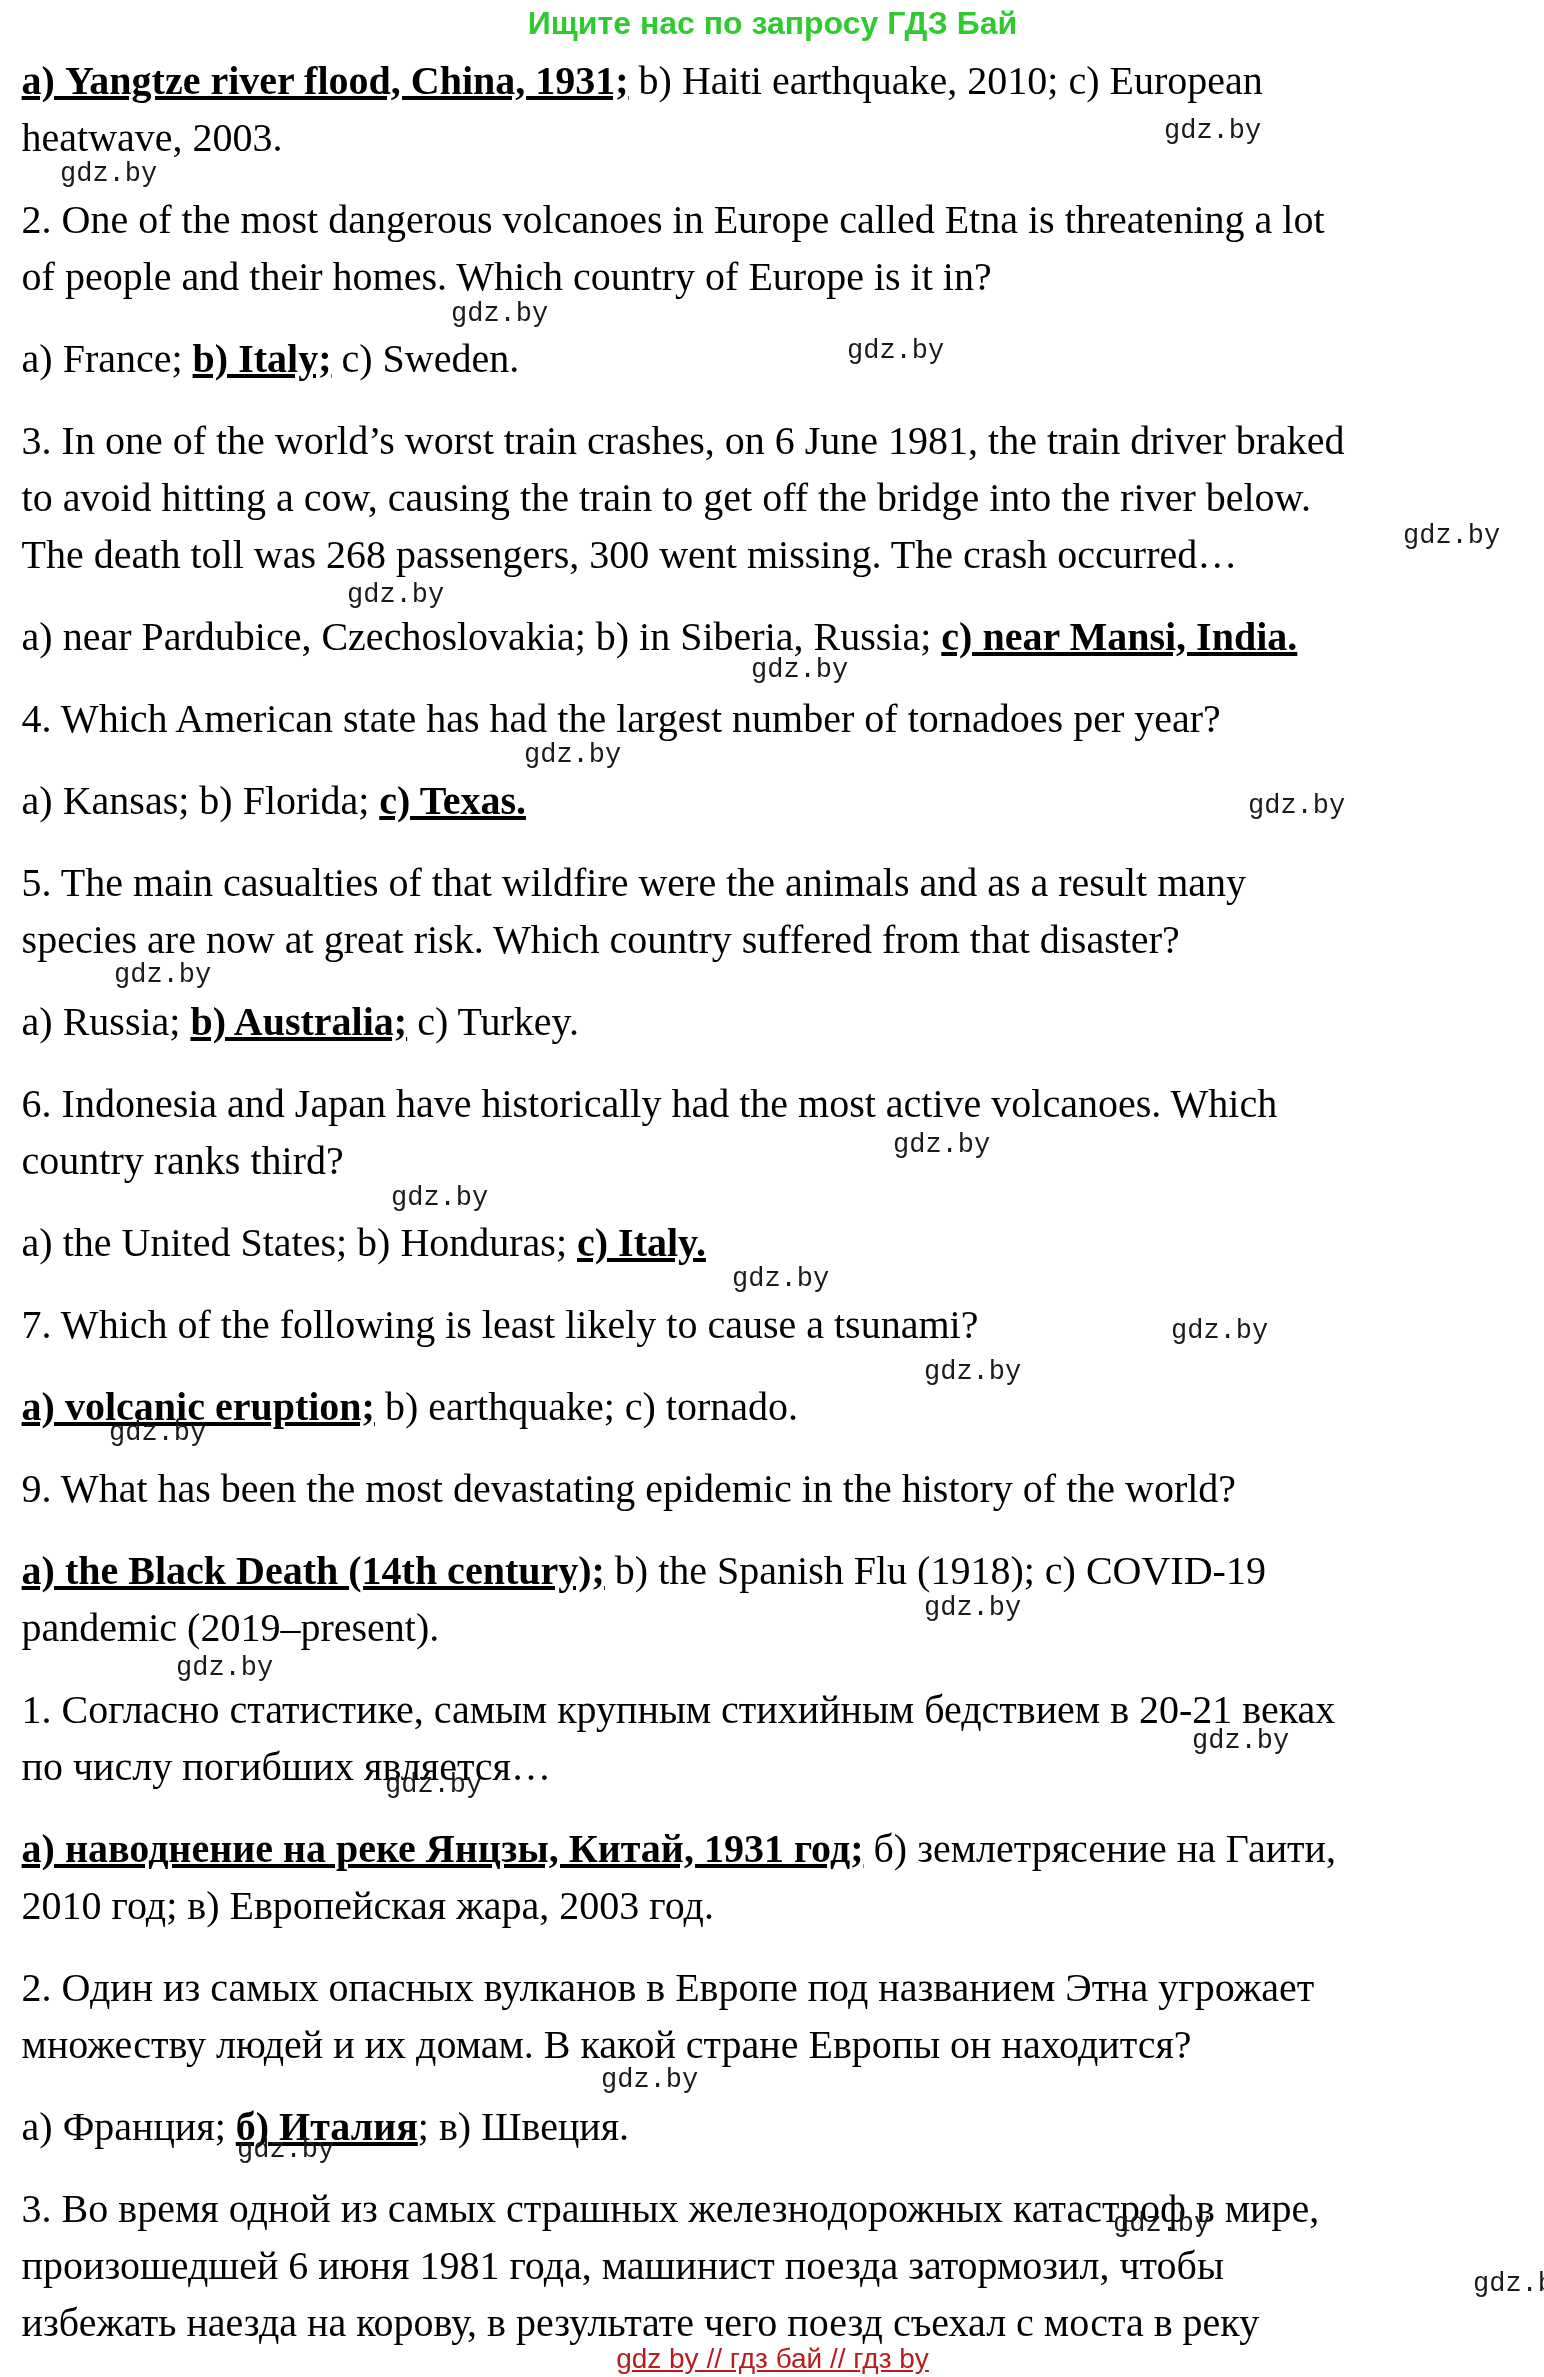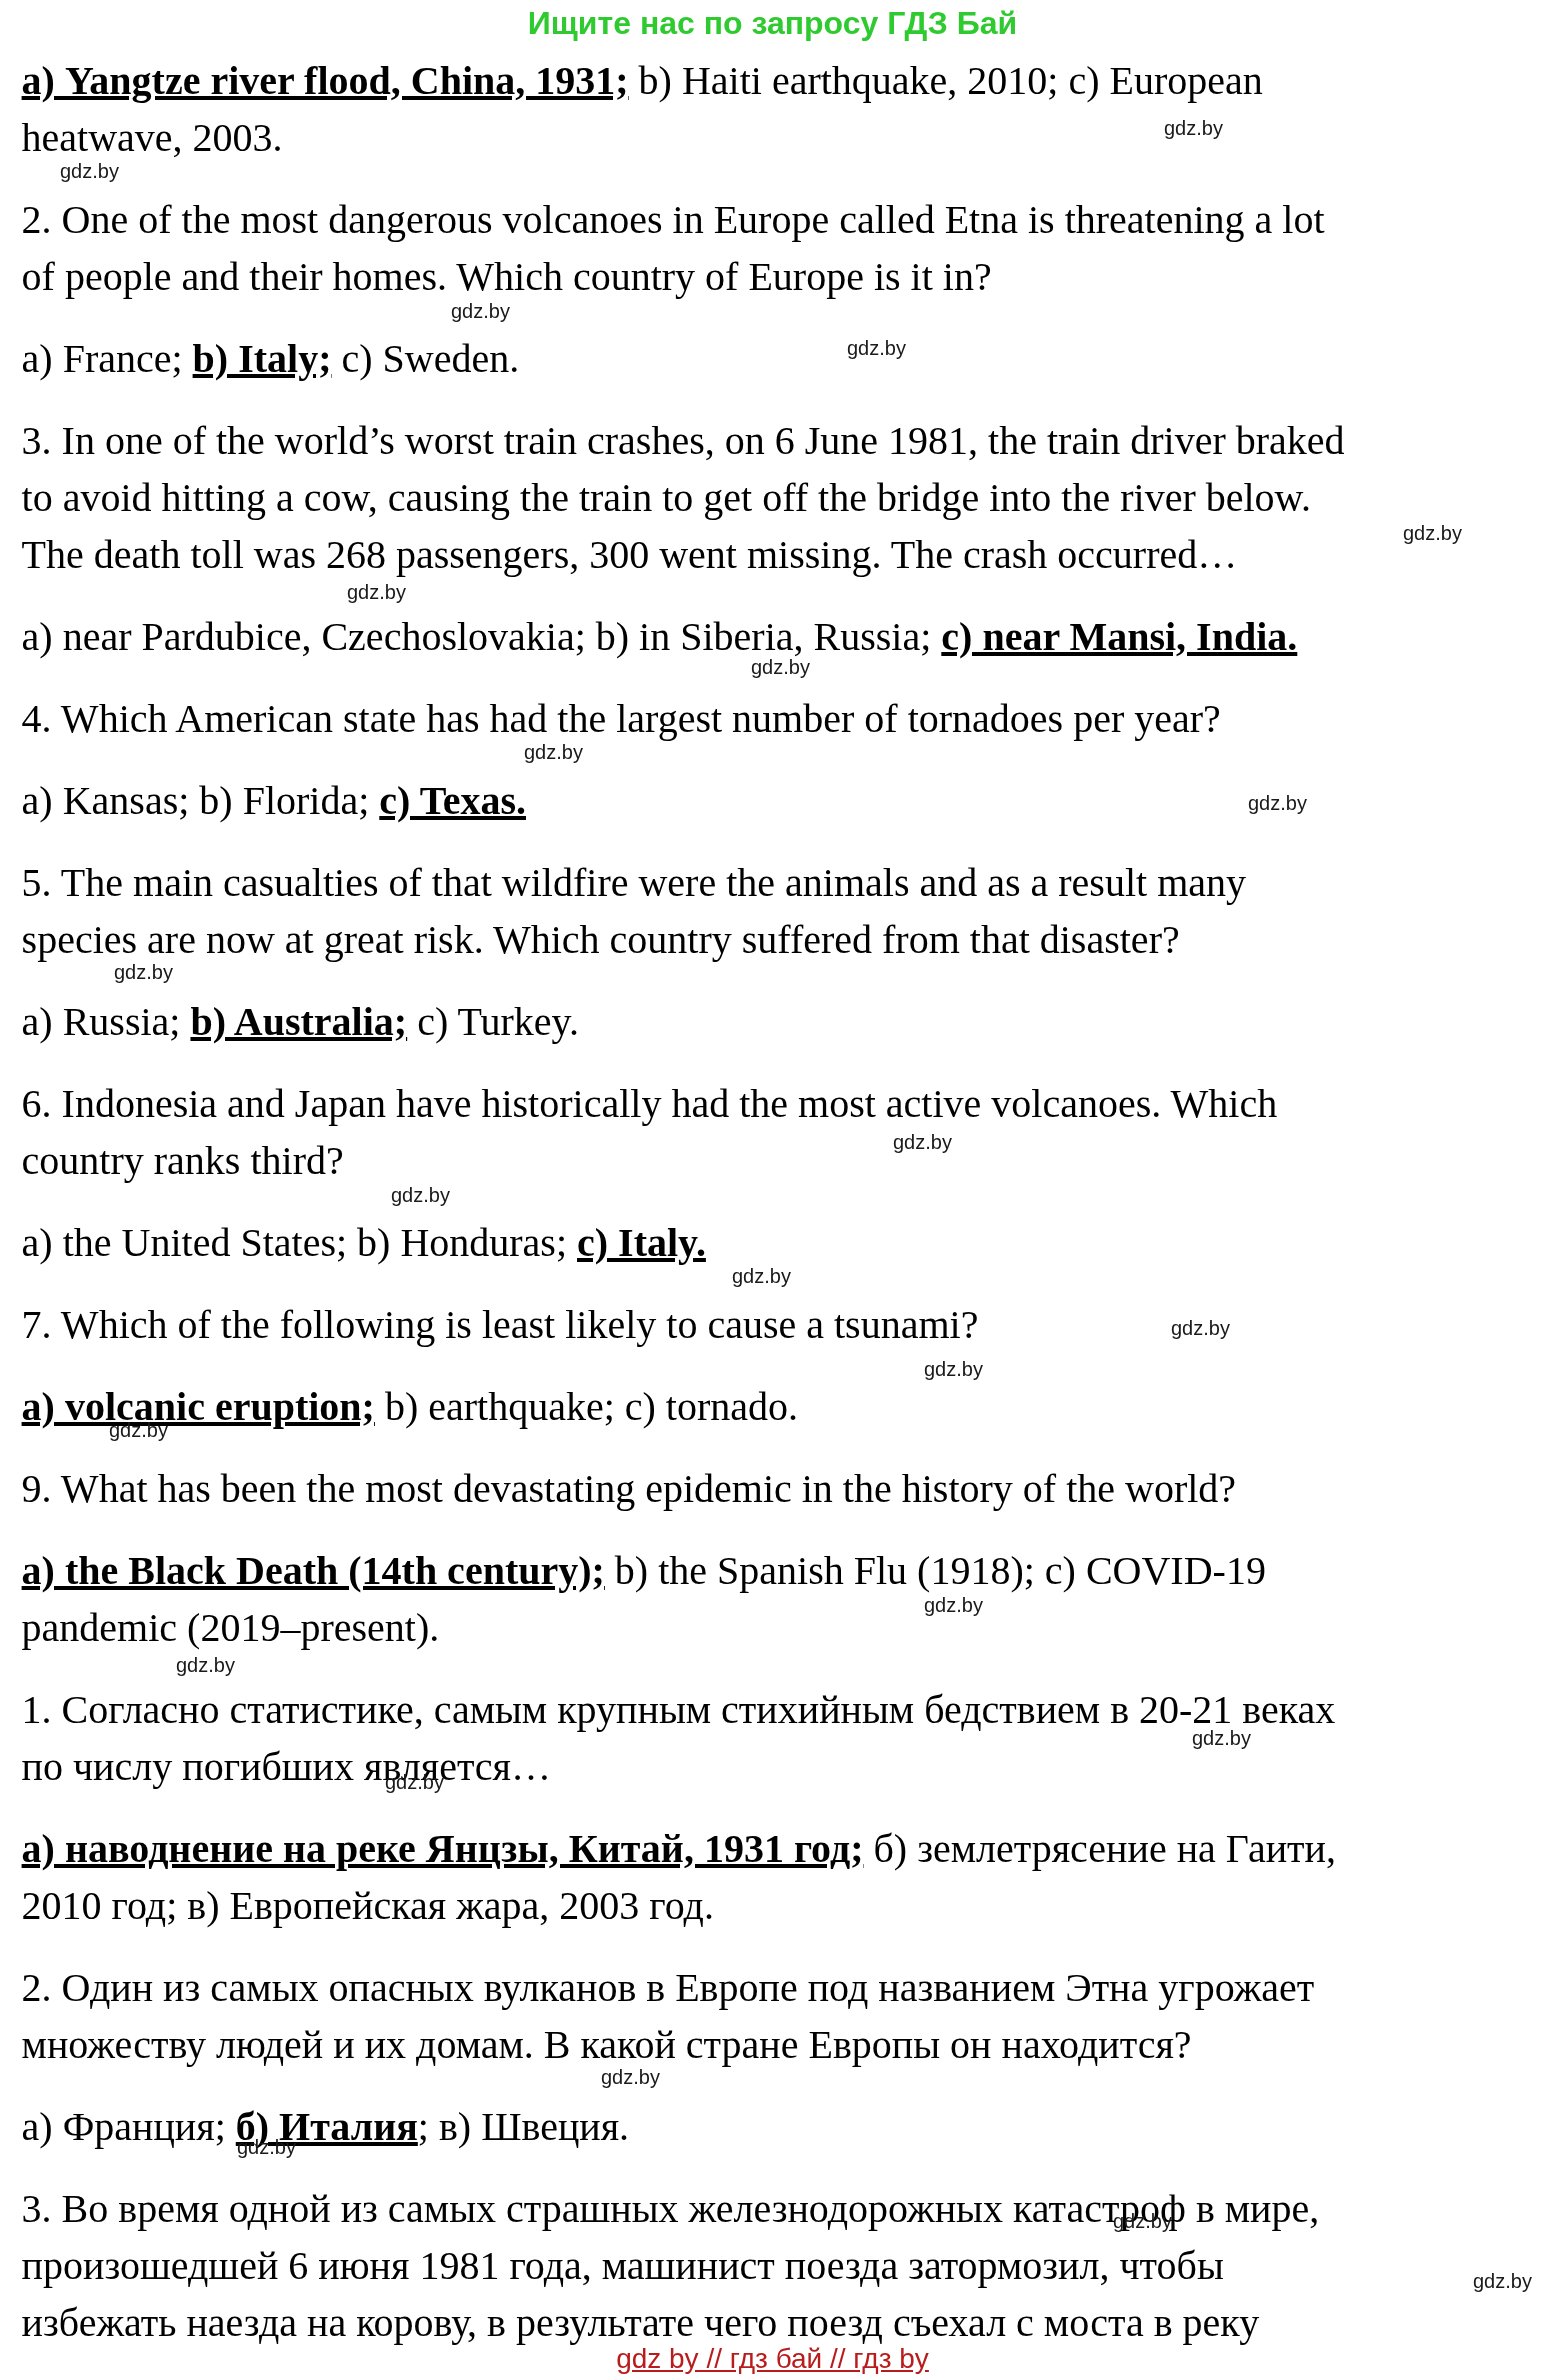--- a/index.html
+++ b/index.html
@@ -9,22 +9,22 @@
   }
   .site-header{
     position:absolute;top:4.6px;left:0;right:0;text-align:center;
     font-family:"Liberation Sans", sans-serif;font-weight:600;font-size:32px;
   }
   .doc{position:absolute;left:21.6px;top:52px;width:1516px;}
   .para{margin:0 0 25px 0;}
   .line{font-size:40px;line-height:57px;white-space:nowrap;}
   .seg-b{font-weight:700;text-decoration:underline;}
   .wm{
-    position:absolute;font-family:Liberation Sans, sans-serif;
-    font-size:20px;line-height:1.1;white-space:nowrap;
+    position:absolute;font-family:Liberation Mono, monospace;
+    font-size:27px;line-height:1.1;white-space:nowrap;
   }
   .site-footer{
     position:absolute;top:2343px;left:0;right:0;text-align:center;
     font-family:"Liberation Sans", sans-serif;font-size:28px;font-weight:500;
   }
 </style>
 </head>
 <body>
 
 <div class="site-header" style="color: rgb(47, 202, 47);">Ищите нас по запросу ГДЗ Бай</div>

